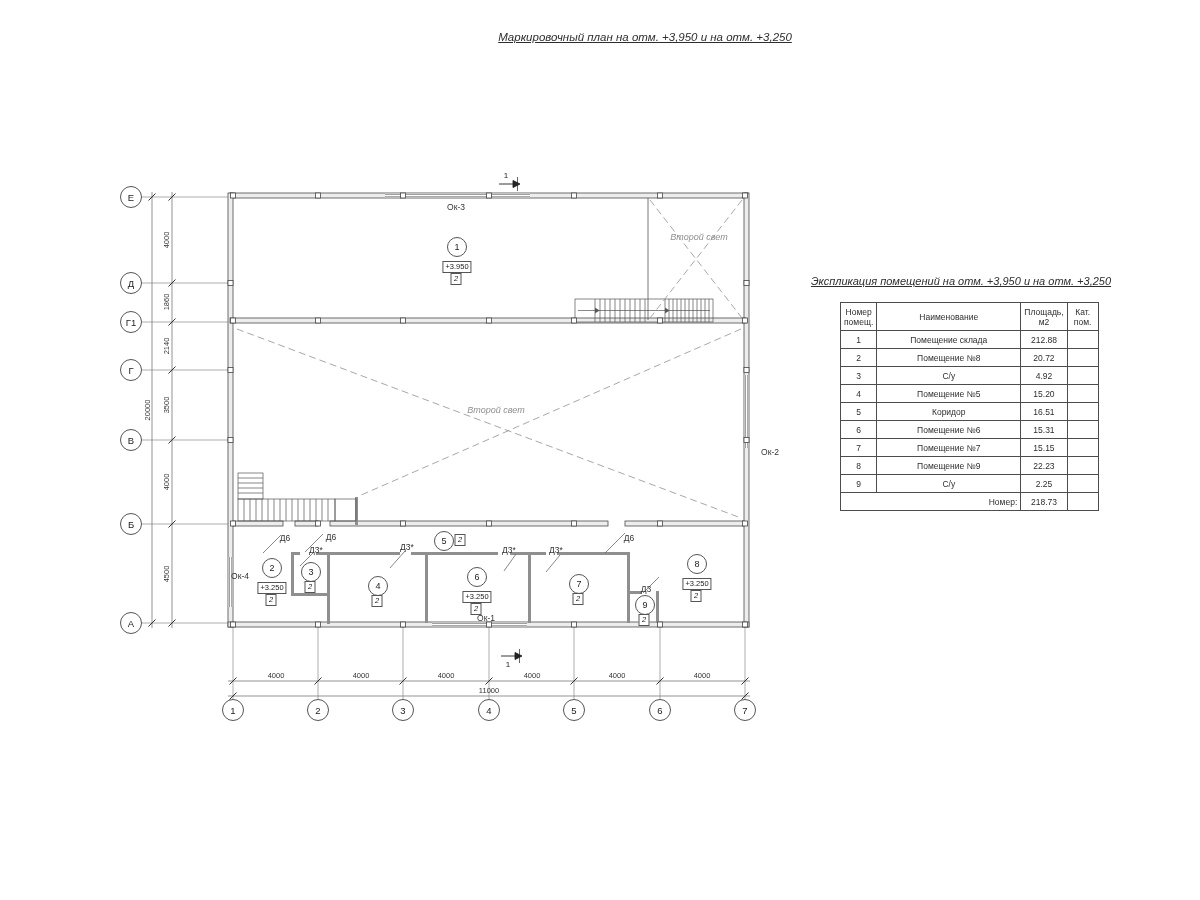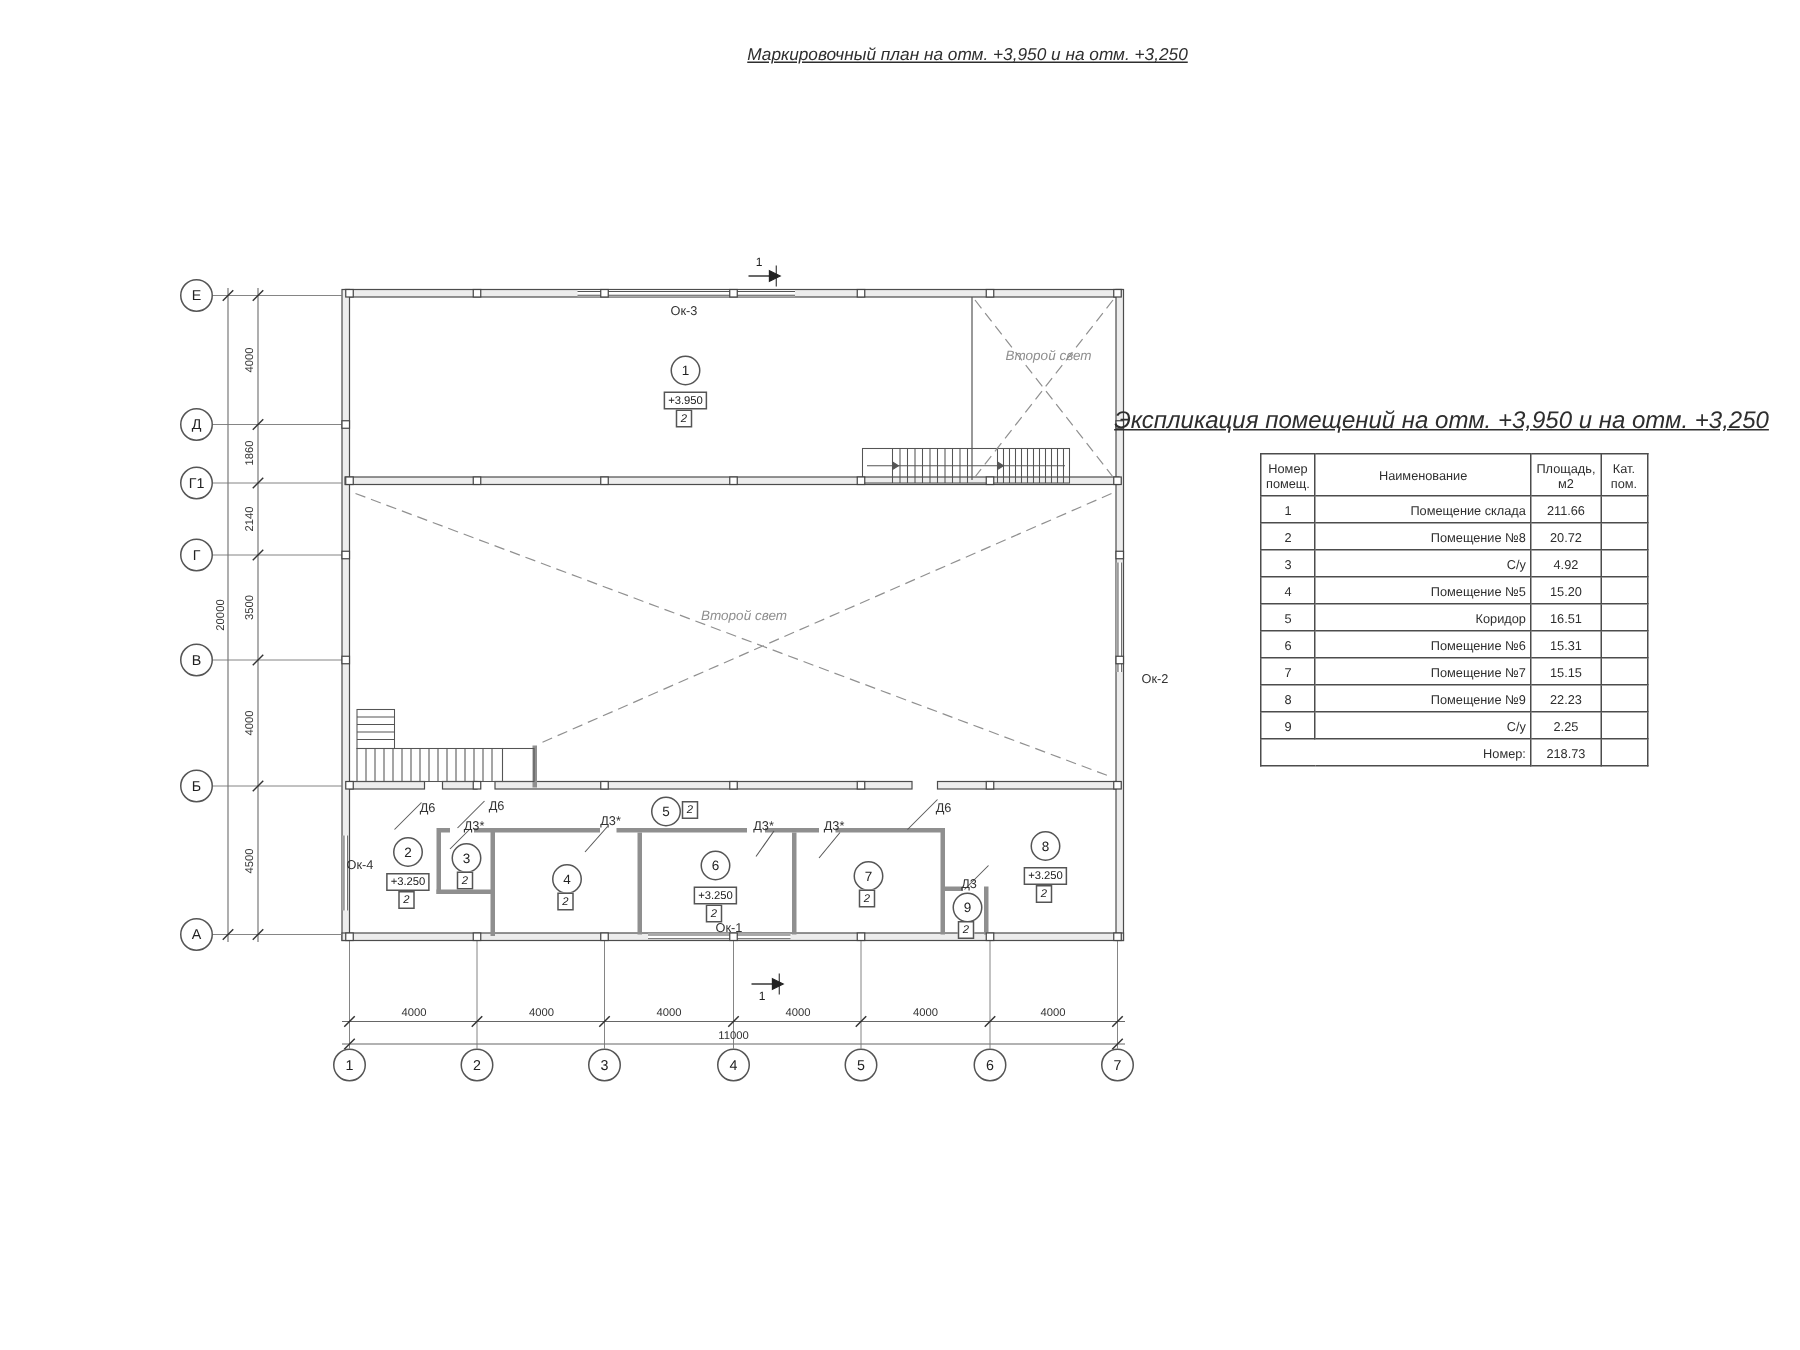--- a/index.html
+++ b/index.html
@@ -1,41 +1,41 @@
 <!DOCTYPE html>
 <html><head>
 <meta charset="utf-8">
 <style>
   html,body{margin:0;padding:0;background:#fff;}
   #page{position:relative;width:1200px;height:900px;background:#ffffff;overflow:hidden;
         font-family:"Liberation Sans", sans-serif;color:#2e2e2e;}
   svg{position:absolute;left:0;top:0;}
   .abs{position:absolute;transform:translate(-50%,-50%);white-space:nowrap;}
   .plan-title{font-style:italic;font-size:11.5px;text-decoration:underline;color:#2e2e2e;}
-  .table-title{font-style:italic;font-size:16px;text-decoration:underline;color:#2e2e2e;}
+  .table-title{font-style:italic;font-size:11px;text-decoration:underline;color:#2e2e2e;}
   .lbl{font-size:8.5px;color:#333;}
   .script{font-style:italic;color:#8f8f8f;font-size:9px;}
   .dim{font-size:7.5px;color:#333;}
   .dim-v{transform:translate(-50%,-50%) rotate(-90deg);}
   .sec{font-size:8px;color:#222;}
   .bubble{width:20px;height:20px;border:1px solid #555;border-radius:50%;background:#fff;
           display:flex;align-items:center;justify-content:center;font-size:9.5px;color:#222;}
   .roomc{width:18px;height:18px;border:1px solid #555;border-radius:50%;background:#fff;
          display:flex;align-items:center;justify-content:center;font-size:9px;color:#222;}
   .elev{border:1px solid #555;background:#fff;font-size:7.5px;line-height:10px;padding:0 2px;color:#222;}
   .cat{border:1px solid #555;background:#fff;font-size:7.5px;font-style:italic;width:9px;height:10px;
        line-height:10px;text-align:center;color:#222;}
   
   #sched{position:absolute;left:840px;top:302px;border-collapse:collapse;table-layout:fixed;}
   #sched td,#sched th{border:1px solid #4c4c4c;font-weight:normal;font-size:8.5px;color:#2e2e2e;
       padding:0 3px;overflow:hidden;}
   #sched th{height:27px;white-space:pre-line;line-height:10px;text-align:center;}
   #sched td{height:17px;}
   .c-num{width:27px;text-align:center;}
-  .c-name{width:137px;text-align:right;}
+  .c-name{width:137px;text-align:center;}
   .c-area{width:37px;text-align:center;}
   .c-cat{width:24px;text-align:center;}
   .total-lbl{text-align:right;}
 </style>
 </head>
 <body>
 <div id="page">
 
 <svg id="linework" width="1200" height="900" viewBox="0 0 1200 900">
   <g id="walls" fill="#ededed" stroke="#4c4c4c" stroke-width="0.8">
@@ -290,21 +290,21 @@
           <th class="c-area">Площадь,
 м2</th>
           <th class="c-cat">Кат.
 пом.</th>
         </tr>
       </thead>
   <tbody>
         <tr>
           <td class="c-num">1</td>
           <td class="c-name">Помещение склада</td>
-          <td class="c-area">211.66</td>
+          <td class="c-area">212.88</td>
           <td class="c-cat"></td>
         </tr>
         <tr>
           <td class="c-num">2</td>
           <td class="c-name">Помещение №8</td>
           <td class="c-area">20.72</td>
           <td class="c-cat"></td>
         </tr>
         <tr>
           <td class="c-num">3</td>

